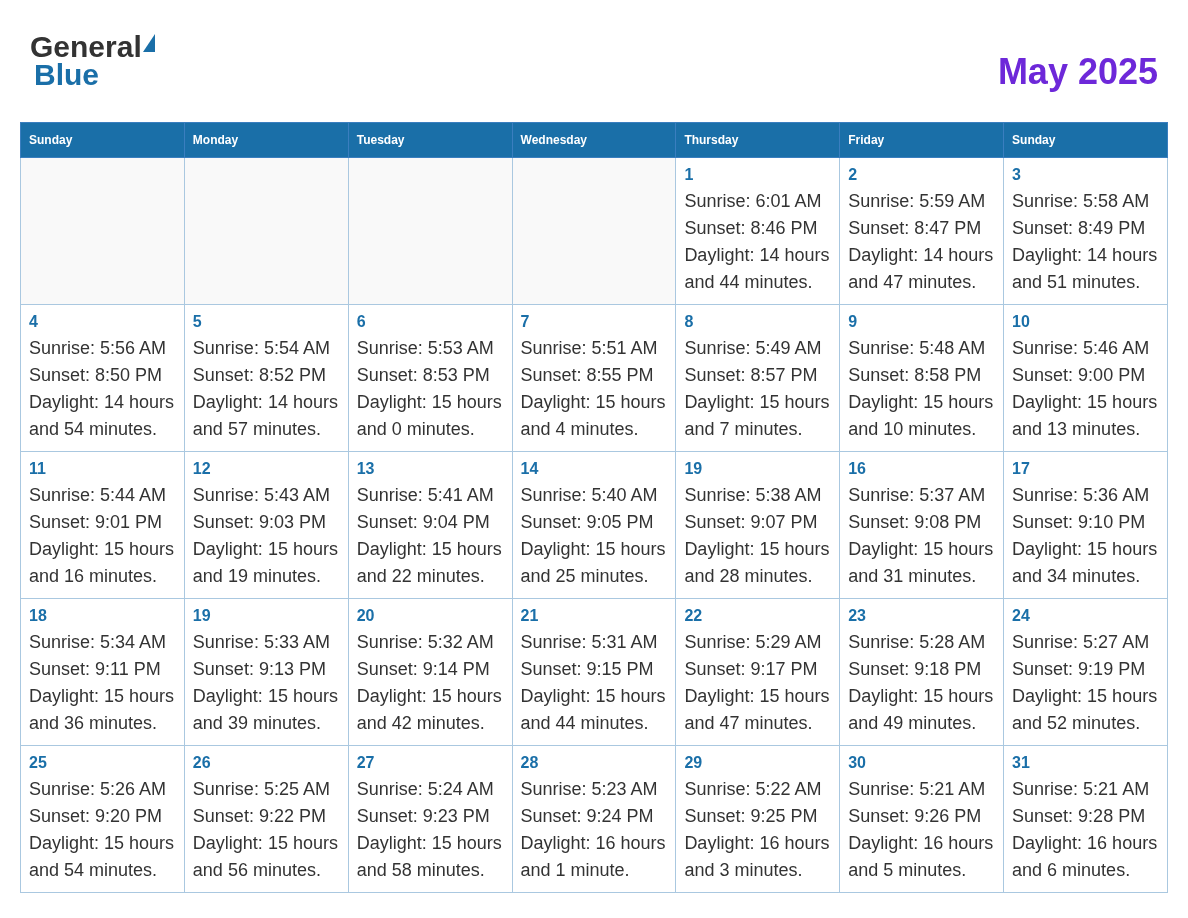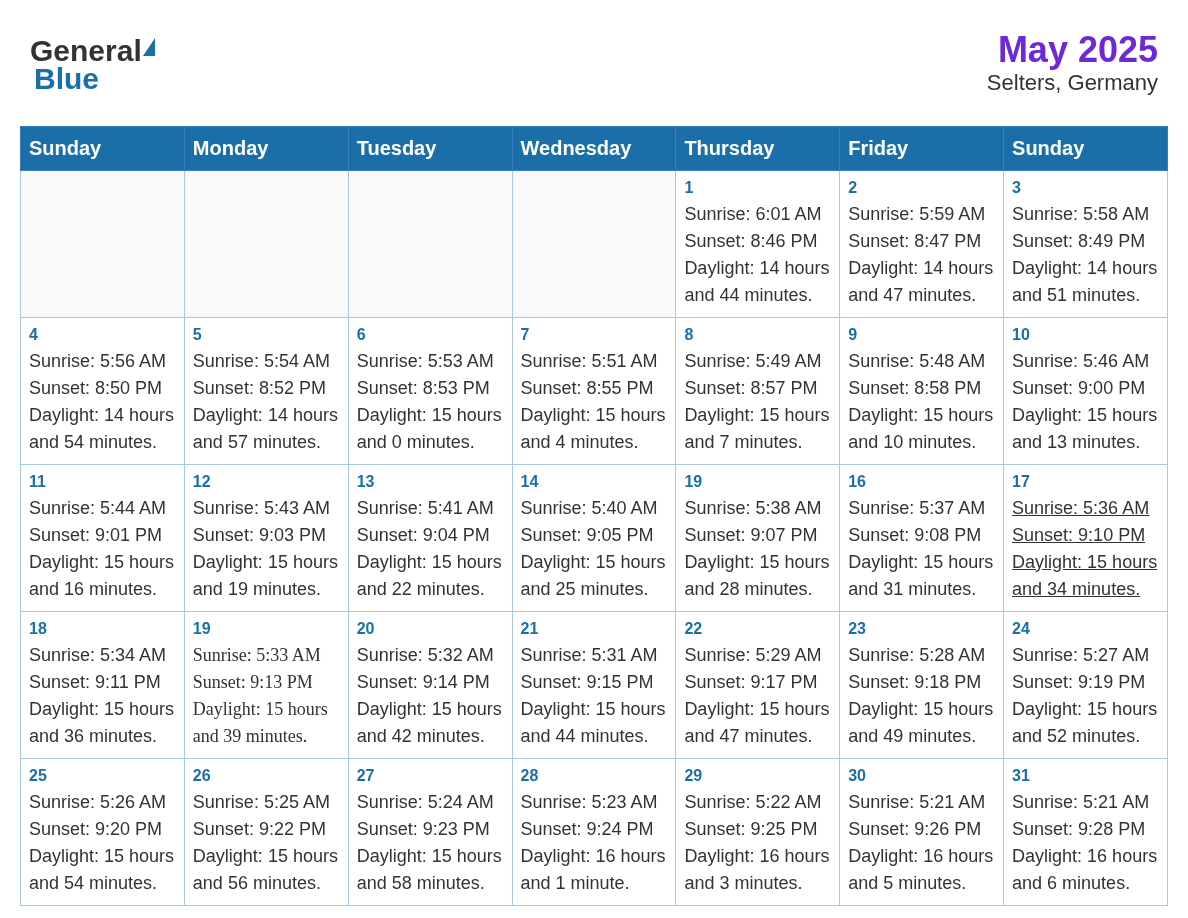--- a/index.html
+++ b/index.html
@@ -39,21 +39,21 @@
     }
     .calendar {
       width: 100%;
       border-collapse: collapse;
       border: 1px solid #3a7ebf;
     }
     .calendar thead tr th {
       background-color: #1a6fa8;
       color: #fff;
       padding: 10px 8px;
-      font-size: 20px;
+      font-size: 12px;
       font-weight: bold;
       text-align: left;
       border: 1px solid #3a7ebf;
     }
     .calendar tbody tr td {
       border: 1px solid #aac8e0;
       vertical-align: top;
       padding: 8px;
       width: calc(100% / 7);
       min-height: 100px;
@@ -112,21 +112,20 @@
 <div class="header">
   <div class="logo-area">
     <div class="logo-wrapper">
       <span class="logo-general">General</span>
       <span class="logo-arrow"></span>
     </div>
     <span class="logo-second-line">Blue</span>
   </div>
   <div class="title-area">
     <h1>May 2025</h1>
-    <h2>Selters, Germany</h2>
   </div>
 </div>
 
 <table class="calendar">
   <thead>
     <tr>
     <th>Sunday</th>
         <th>Monday</th>
         <th>Tuesday</th>
         <th>Wednesday</th>
@@ -252,37 +251,37 @@
         </td>
         <td>
           <span class="day-number">16</span>
           <div class="day-info" style="white-space: pre-line;">Sunrise: 5:37 AM
 Sunset: 9:08 PM
 Daylight: 15 hours
 and 31 minutes.</div>
         </td>
         <td>
           <span class="day-number">17</span>
-          <div class="day-info" style="white-space: pre-line; text-decoration: underline;">Sunrise: 5:36 AM
+          <div class="day-info" style="white-space: pre-line;">Sunrise: 5:36 AM
 Sunset: 9:10 PM
 Daylight: 15 hours
 and 34 minutes.</div>
         </td>
       </tr>
       <tr>
         <td>
           <span class="day-number">18</span>
           <div class="day-info" style="white-space: pre-line;">Sunrise: 5:34 AM
 Sunset: 9:11 PM
 Daylight: 15 hours
 and 36 minutes.</div>
         </td>
         <td>
           <span class="day-number">19</span>
-          <div class="day-info" style="white-space: pre-line; font-family: Liberation Serif, serif;">Sunrise: 5:33 AM
+          <div class="day-info" style="white-space: pre-line;">Sunrise: 5:33 AM
 Sunset: 9:13 PM
 Daylight: 15 hours
 and 39 minutes.</div>
         </td>
         <td>
           <span class="day-number">20</span>
           <div class="day-info" style="white-space: pre-line;">Sunrise: 5:32 AM
 Sunset: 9:14 PM
 Daylight: 15 hours
 and 42 minutes.</div>

